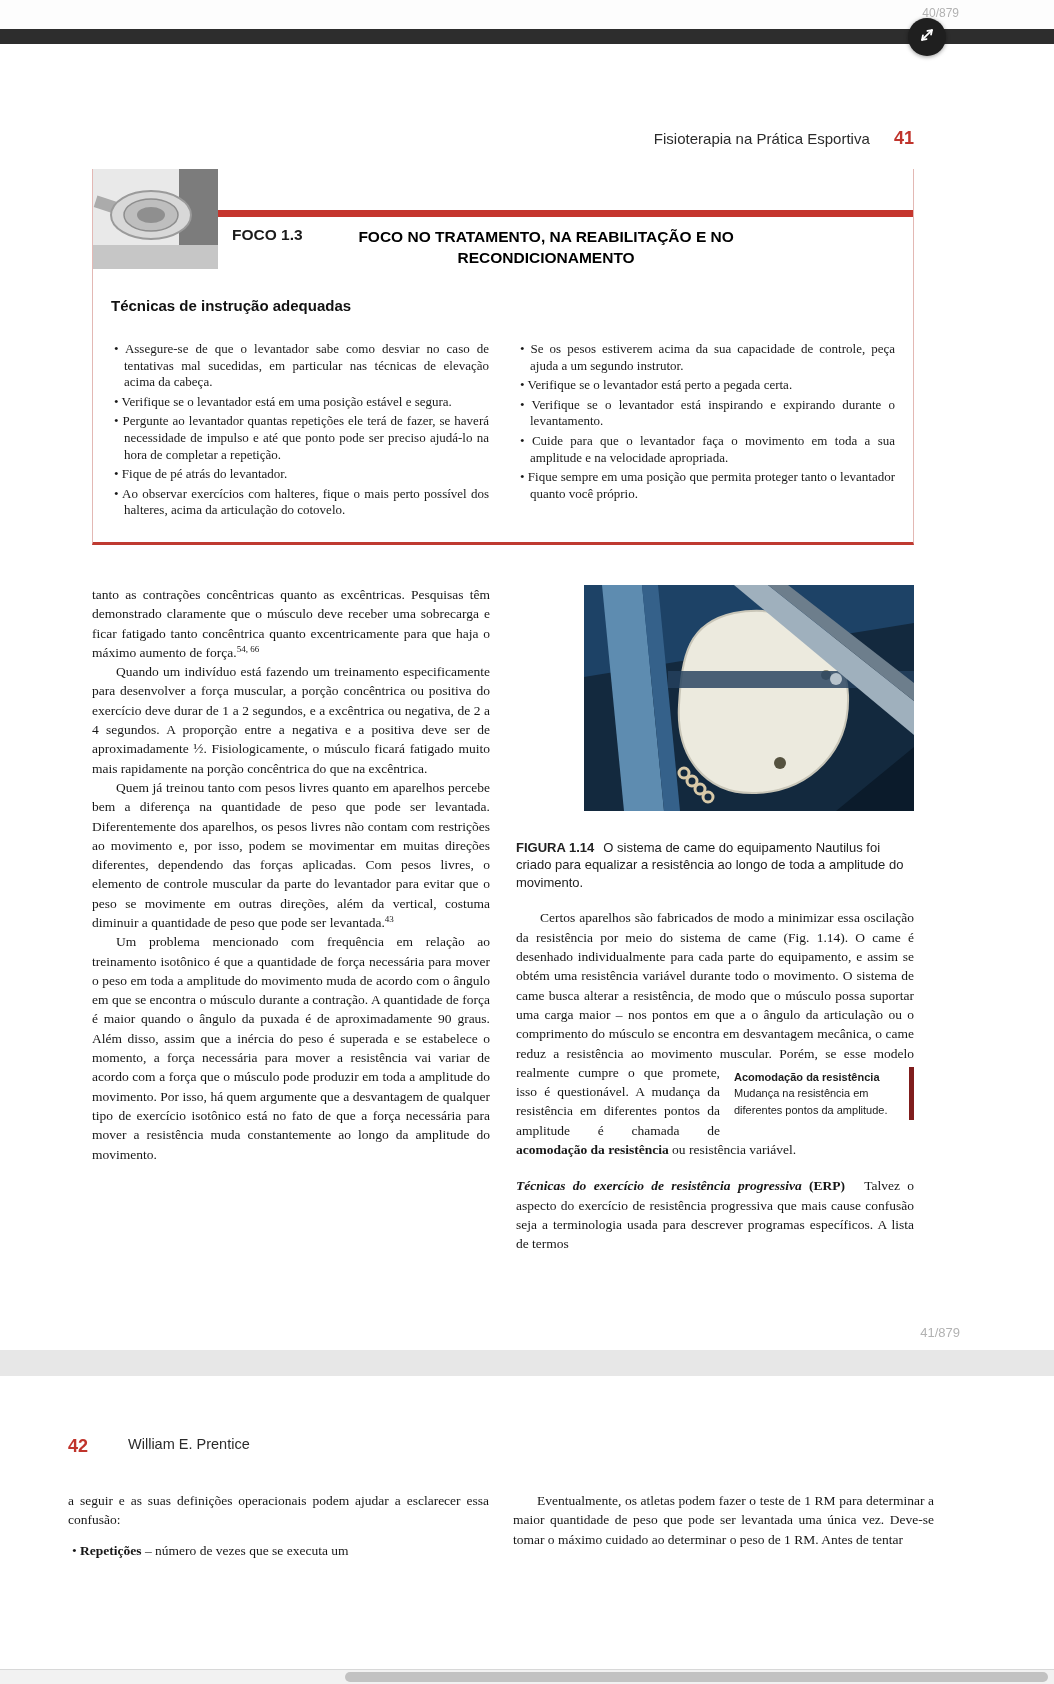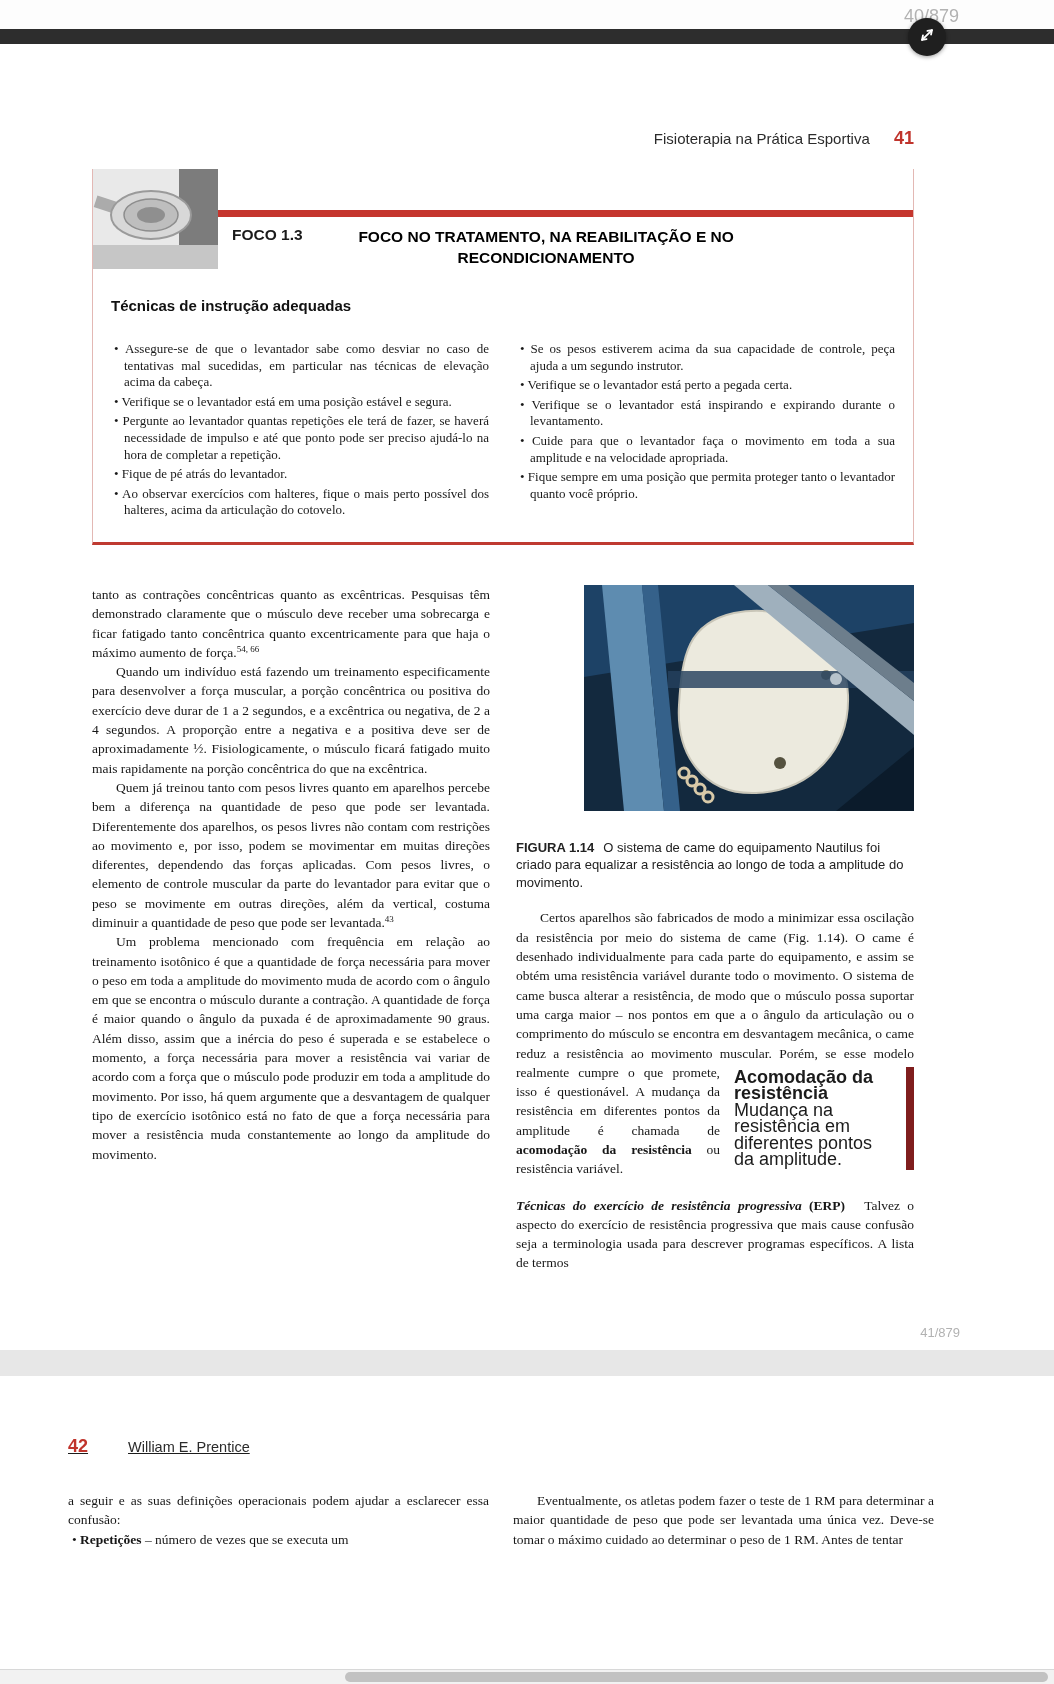--- a/index.html
+++ b/index.html
@@ -8,21 +8,21 @@
     font-family: "Liberation Serif", serif;
     background: #ececec;
     color: #1c1c1c;
     overflow: hidden;
     position: relative;
   }
   
   .top-strip { height:29px; background:#fdfdfd; position:relative; }
   .page-ind-top {
     position:absolute; right:95px; top:6px;
-    font-family:"Liberation Sans", sans-serif; font-size:18px; color:#b2b2b2;
+    font-family:"Liberation Sans", sans-serif; font-size:12px; color:#b2b2b2;
   }
   .dark-bar { height:15px; background:#2d2d2d; }
   .float-btn {
     position:absolute; top:18px; right:108px; width:38px; height:38px;
     border-radius:50%; background:#1f1f1f; box-shadow:0 1px 4px rgba(0,0,0,.4);
     display:flex; align-items:center; justify-content:center; z-index:20; cursor:pointer;
   }
   
   .page { background:#ffffff; overflow:hidden; position:relative; }
   .page41 { height:1306px; }
@@ -77,41 +77,41 @@
   .figure-wrap svg { display:block; width:330px; height:226px; }
   .fig-caption {
     margin-top:28px; font-family:"Liberation Sans", sans-serif;
     font-size:13px; line-height:17.5px; color:#222; text-align:left;
   }
   .fig-caption b { margin-right:9px; }
   .came-para { margin-top:17px; }
 
   .glossary-float {
     float:right; width:180px; margin:4px 0 4px 14px; padding:2px 10px 2px 0;
-    border-right:8px solid #7f1d1d;
-    font-family:"Liberation Sans", sans-serif; font-size:18px; line-height:16.5px;
+    border-right:5px solid #7f1d1d;
+    font-family:"Liberation Sans", sans-serif; font-size:11px; line-height:16.5px;
     text-align:left; text-indent:0; color:#1b1b1b;
   }
   .erp-para { margin-top:17px; }
   .erp-head { font-weight:bold; font-style:italic; }
   .erp-label { font-weight:bold; margin-right:12px; }
 
   .page-ind-bottom {
     position:absolute; right:94px; bottom:10px;
     font-family:"Liberation Sans", sans-serif; font-size:13px; color:#b2b2b2;
   }
 
   
-  .p42-head { display:flex; align-items:center;text-decoration:underline; }
+  .p42-head { display:flex; align-items:flex-start; }
   .p42-num { color:#c0342c; font-weight:bold; font-size:18px; font-family:"Liberation Sans", sans-serif; }
   .p42-author { font-family:"Liberation Sans", sans-serif; font-size:14.5px; color:#2b2b2b; margin-left:40px; }
   .p42-cols { display:flex; gap:24px; margin-top:34px; }
   .p42-col { width:421px; }
   .p42-col p { font-size:13.5px; line-height:19.3px; text-align:justify; color:#171717; }
-  .p42-bullet { padding-left:14px; text-indent:-10px; }
+  .p42-bullet { margin-top:11px; padding-left:14px; text-indent:-10px; }
   .p42-bullet::before { content:"•  "; }
 
   
   .hscrollbar { height:15px; background:#f2f2f2; border-top:1px solid #d8d8d8; position:relative; }
   .hscroll-thumb {
     position:absolute; top:2px; bottom:2px; left:345px; width:703px;
     background:#c2c2c2; border-radius:6px;
   }
 </style>
 </head>

